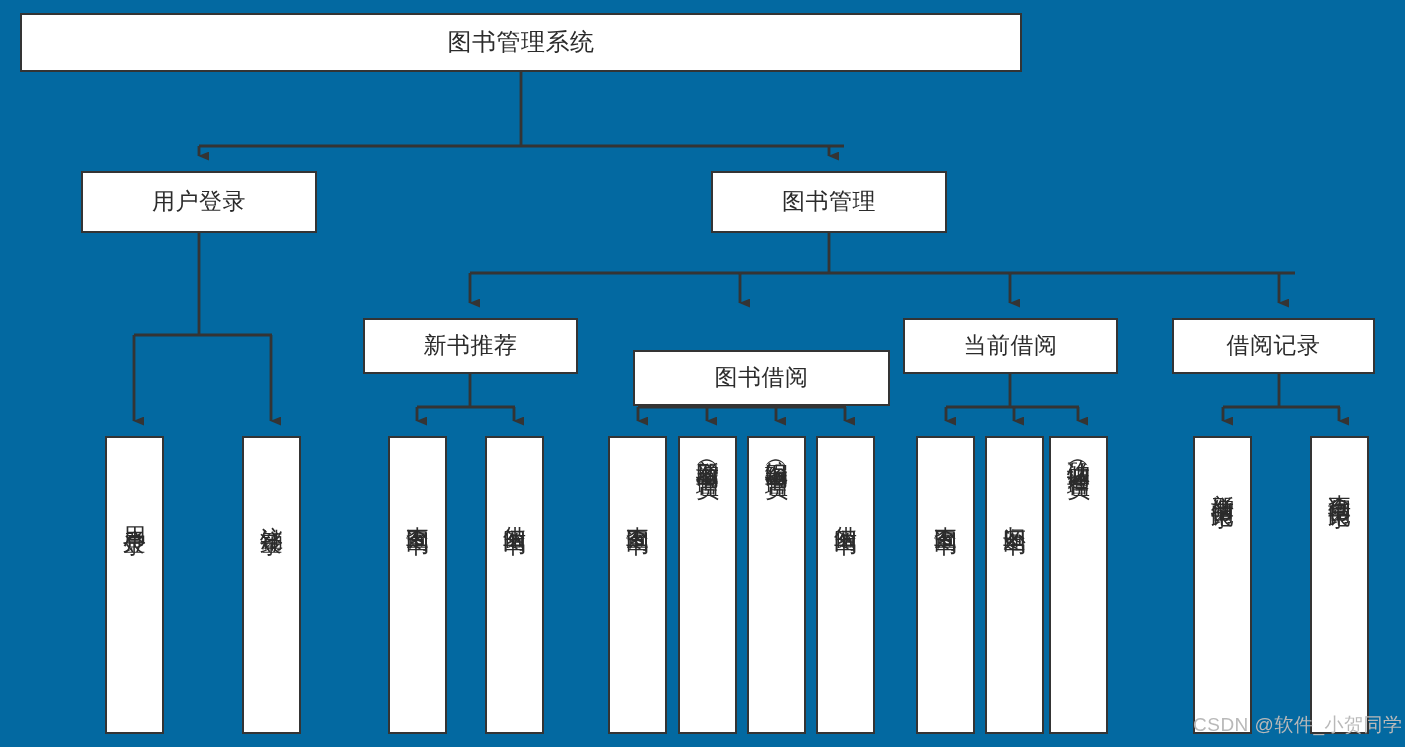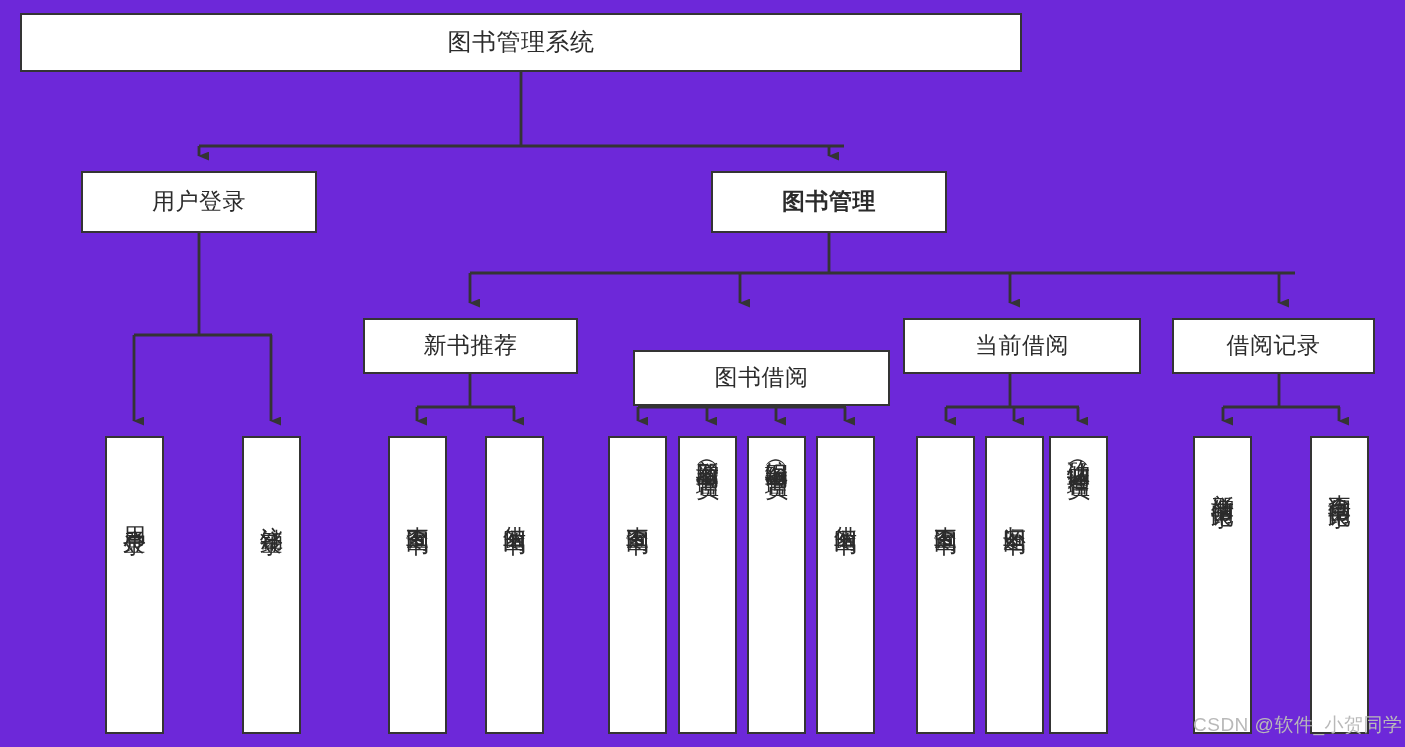--- a/index.html
+++ b/index.html
@@ -11,21 +11,21 @@
     width: 1405px;
     height: 747px;
     font-family: "Liberation Sans", sans-serif;
     overflow: hidden;
     position: relative;
   }
   #diagram-root {
     position: relative;
     width: 1405px;
     height: 747px;
-    background: #6d28d9;
+    background: #0369a1;
   }
   svg.connectors {
     position: absolute;
     left: 0;
     top: 0;
     width: 1405px;
     height: 747px;
     pointer-events: none;
   }
   .node {
@@ -127,31 +127,31 @@
     </g>
   </svg>
 
   <div class="node horizontal root" style="left:20px; top:13px; width:1002px; height:59px;">
     <span class="label">图书管理系统</span>
   </div>
 
   <div class="node horizontal" style="left:81px; top:171px; width:236px; height:62px;">
     <span class="label">用户登录</span>
   </div>
-  <div class="node horizontal" style="left:711px; top:171px; width:236px; height:62px;font-weight:bold;">
+  <div class="node horizontal" style="left:711px; top:171px; width:236px; height:62px;">
     <span class="label">图书管理</span>
   </div>
 
   <div class="node horizontal" style="left:363px; top:318px; width:215px; height:56px;align-items:center;">
     <span class="label">新书推荐</span>
   </div>
   <div class="node horizontal" style="left:633px; top:318px; width:257px; height:56px;margin-top:32px;">
     <span class="label">图书借阅</span>
   </div>
-  <div class="node horizontal" style="left:903px; top:318px; width:238px; height:56px;">
+  <div class="node horizontal" style="left:903px; top:318px; width:215px; height:56px;">
     <span class="label">当前借阅</span>
   </div>
   <div class="node horizontal" style="left:1172px; top:318px; width:203px; height:56px;">
     <span class="label">借阅记录</span>
   </div>
 
   <div class="node vertical" style="left:105px; top:436px; width:59px; height:298px; padding-top:70px;">
     <span class="label">用户登录</span>
   </div>
   <div class="node vertical" style="left:242px; top:436px; width:59px; height:298px; padding-top:70px;">

